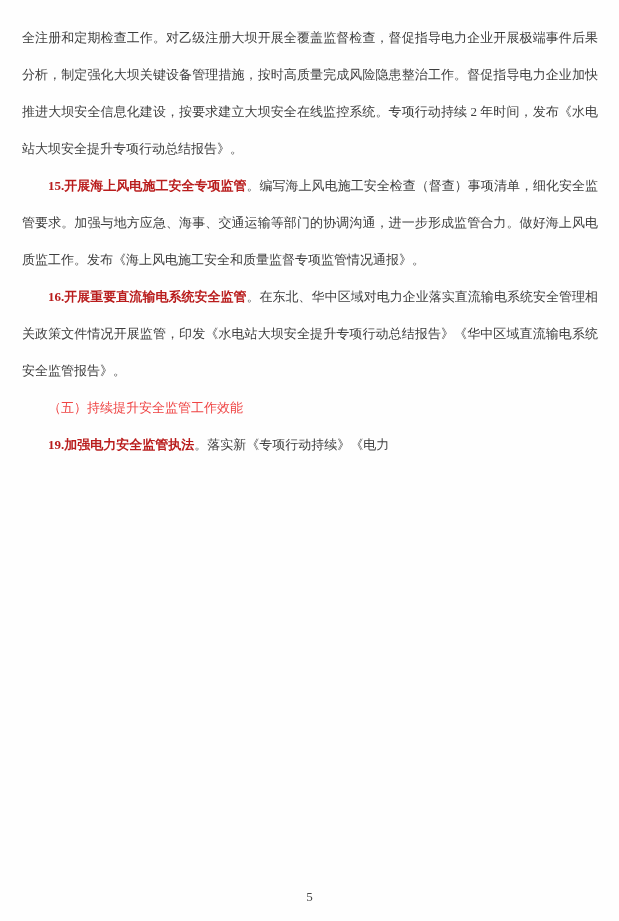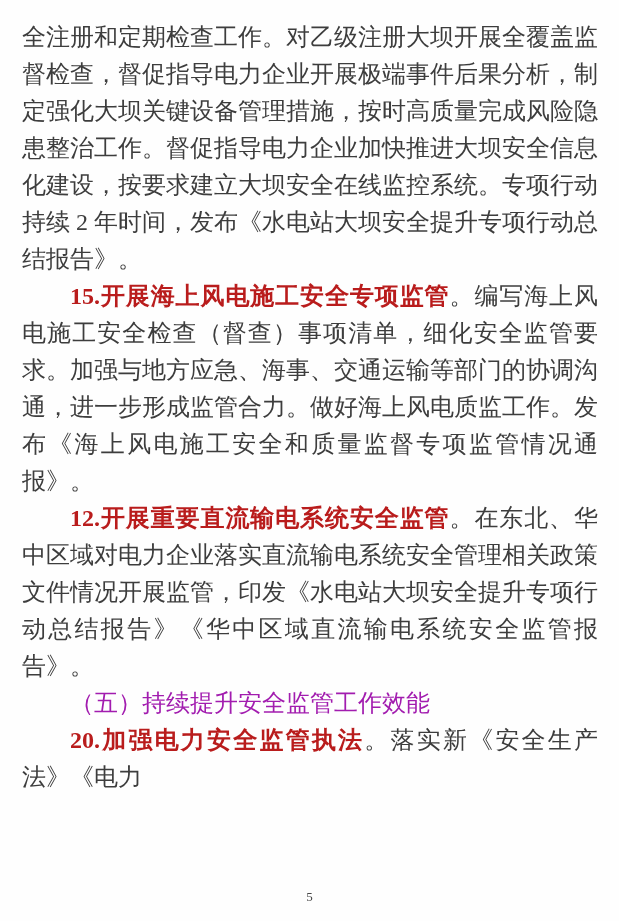--- a/index.html
+++ b/index.html
@@ -16,33 +16,33 @@
     font-family: "Liberation Serif", "DejaVu Serif", serif;
   }
   .content {
     position: absolute;
     top: 19px;
     left: 22px;
     width: 576px;
   }
   .content p {
     margin: 0;
-    font-size: 24px;
+    font-size: 13px;
     line-height: 37px;
     text-align: justify;
     text-justify: inter-character;
     color: #3d3d3d;
     word-break: break-all;
   }
   .content p.body-indent,
   .content p.subheading-kaiti {
     text-indent: 2em;
   }
   .content p.subheading-kaiti {
-    color: #a21caf;
+    color: #ef4444;
   }
   .content span.seg-bold {
     font-weight: bold;
     color: #b91c1c;
   }
   .content span.seg-regular {
     font-weight: normal;
   }
   .page-footer {
     position: absolute;
@@ -58,20 +58,20 @@
   }
 </style>
 </head>
 <body>
 
 <div class="page">
   <div class="content">
 
   <p class="body-continuation"><span class="seg-regular">全注册和定期检查工作。对乙级注册大坝开展全覆盖监督检查，督促指导电力企业开展极端事件后果分析，制定强化大坝关键设备管理措施，按时高质量完成风险隐患整治工作。督促指导电力企业加快推进大坝安全信息化建设，按要求建立大坝安全在线监控系统。专项行动持续 2 年时间，发布《水电站大坝安全提升专项行动总结报告》。</span></p>
       <p class="body-indent"><span class="seg-bold">15.开展海上风电施工安全专项监管</span><span class="seg-regular">。编写海上风电施工安全检查（督查）事项清单，细化安全监管要求。加强与地方应急、海事、交通运输等部门的协调沟通，进一步形成监管合力。做好海上风电质监工作。发布《海上风电施工安全和质量监督专项监管情况通报》。</span></p>
-      <p class="body-indent"><span class="seg-bold">12.开展重要直流输电系统安全监管</span><span class="seg-regular">。在东北、华中区域对电力企业落实直流输电系统安全管理相关政策文件情况开展监管，印发《水电站大坝安全提升专项行动总结报告》《华中区域直流输电系统安全监管报告》。</span></p>
+      <p class="body-indent"><span class="seg-bold">16.开展重要直流输电系统安全监管</span><span class="seg-regular">。在东北、华中区域对电力企业落实直流输电系统安全管理相关政策文件情况开展监管，印发《水电站大坝安全提升专项行动总结报告》《华中区域直流输电系统安全监管报告》。</span></p>
       <p class="subheading-kaiti"><span class="seg-regular">（五）持续提升安全监管工作效能</span></p>
-      <p class="body-indent"><span class="seg-bold">20.加强电力安全监管执法</span><span class="seg-regular">。落实新《安全生产法》《电力</span></p>
+      <p class="body-indent"><span class="seg-bold">19.加强电力安全监管执法</span><span class="seg-regular">。落实新《专项行动持续》《电力</span></p>
     </div>
   <div class="page-footer">
     <span class="page-number">5</span>
   </div>
 </div>
 
 </body></html>

